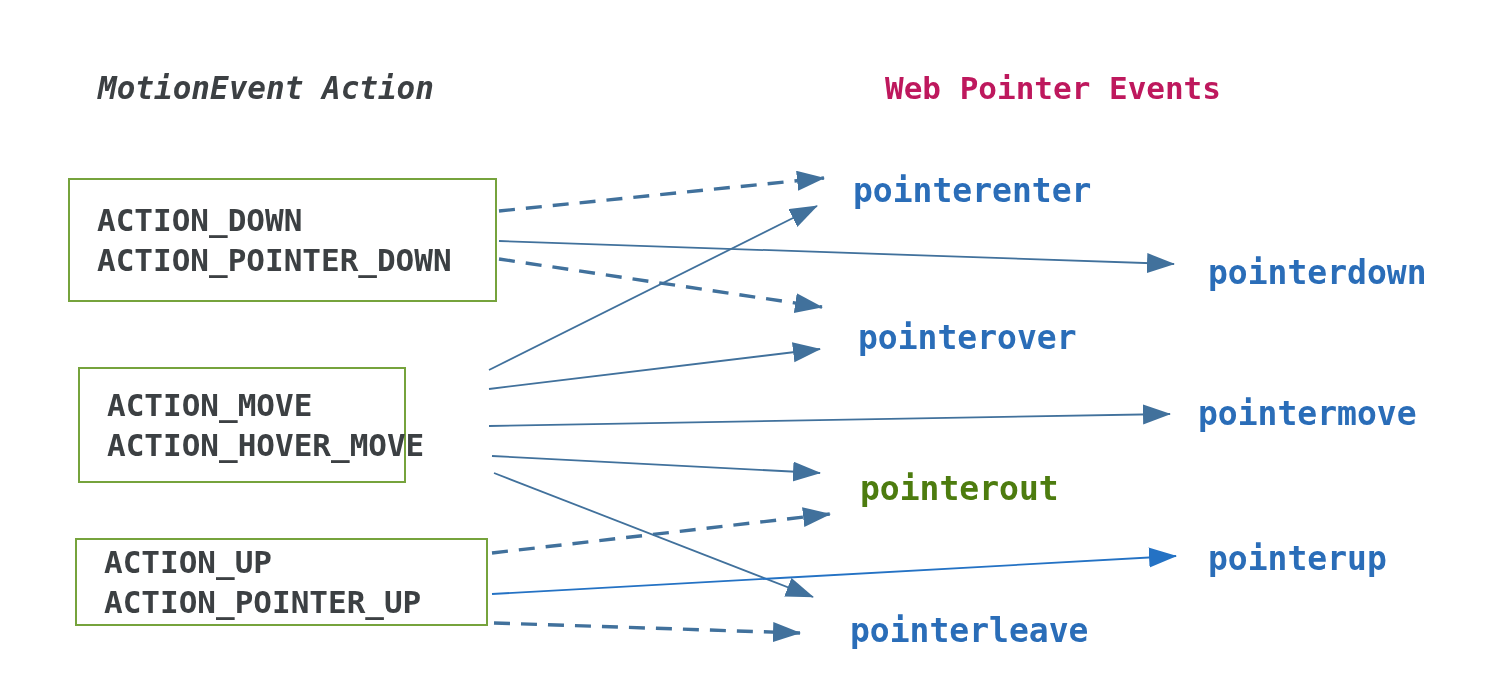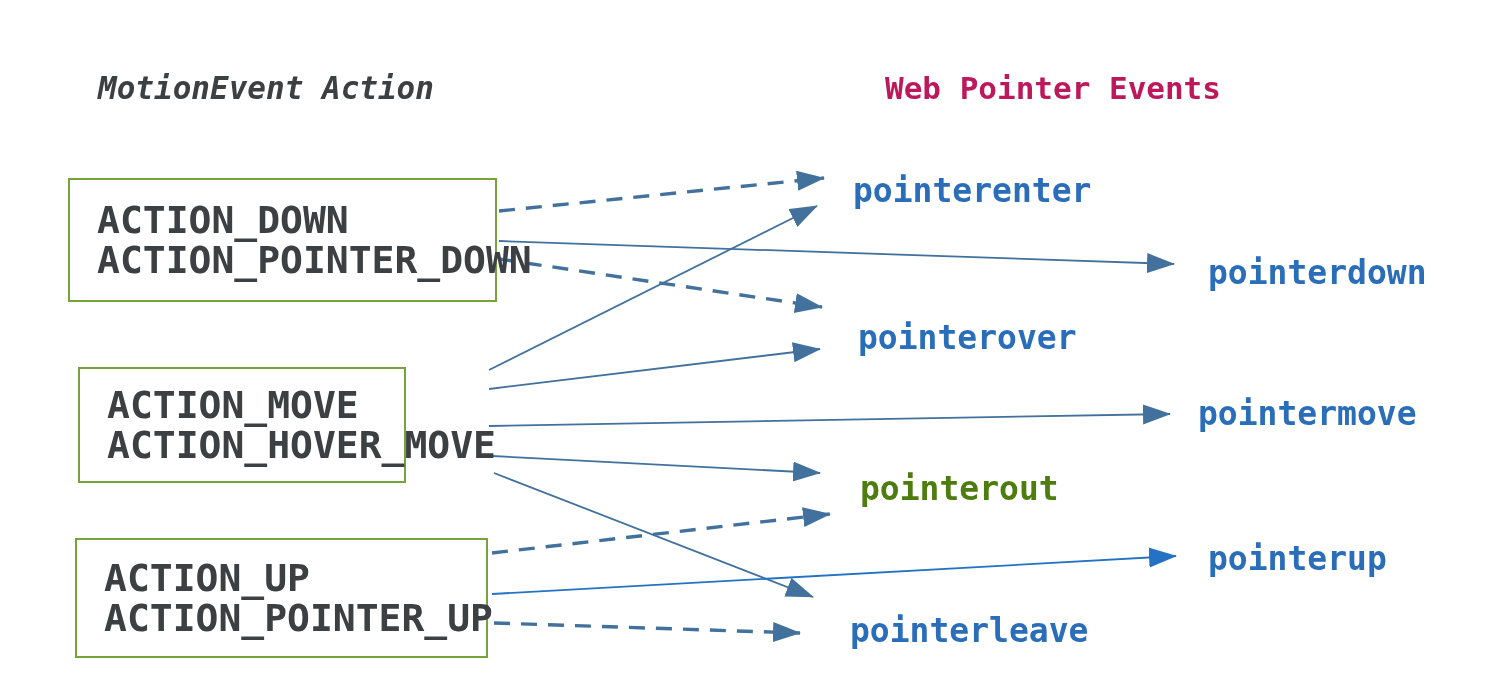--- a/index.html
+++ b/index.html
@@ -26,21 +26,21 @@
     width: 1506px; height: 700px;
   }
   .action-box {
     position: absolute;
     background: #ffffff;
     box-sizing: border-box;
     display: flex;
     flex-direction: column;
     justify-content: center;
     padding-left: 27px;
-    font-size: 38px;
+    font-size: 31px;
     font-weight: bold;
     line-height: 40px;
     white-space: nowrap;
   }
   .event-label {
     position: absolute;
     font-size: 33px;
     font-weight: bold;
     white-space: nowrap;
     transform: translateY(-50%);
@@ -83,21 +83,21 @@
 
   <div id="boxes-layer">
       <div class="action-box" style="left: 68px; top: 178px; width: 429px; height: 124px; border: 2.5px solid rgb(118, 163, 60); color: rgb(60, 64, 67);">
         <div>ACTION_DOWN</div>
         <div>ACTION_POINTER_DOWN</div>
       </div>
       <div class="action-box" style="left: 78px; top: 367px; width: 328px; height: 116px; border: 2.5px solid rgb(118, 163, 60); color: rgb(60, 64, 67);">
         <div>ACTION_MOVE</div>
         <div>ACTION_HOVER_MOVE</div>
       </div>
-      <div class="action-box" style="left: 75px; top: 538px; width: 413px; height: 120px; border: 2.5px solid rgb(118, 163, 60); color: rgb(60, 64, 67);">
+      <div class="action-box" style="left: 75px; top: 538px; width: 413px; height: 88px; border: 2.5px solid rgb(118, 163, 60); color: rgb(60, 64, 67);">
         <div>ACTION_UP</div>
         <div>ACTION_POINTER_UP</div>
       </div>
     </div>
   <div id="events-layer">
       <span class="event-label" style="left: 853px; top: 190px; color: rgb(42, 109, 184);">pointerenter</span>
       <span class="event-label" style="left: 1208px; top: 272px; color: rgb(42, 109, 184);">pointerdown</span>
       <span class="event-label" style="left: 858px; top: 337px; color: rgb(42, 109, 184);">pointerover</span>
       <span class="event-label" style="left: 1198px; top: 413px; color: rgb(42, 109, 184);">pointermove</span>
       <span class="event-label" style="left: 860px; top: 488px; color: #4d7c0f;">pointerout</span>

